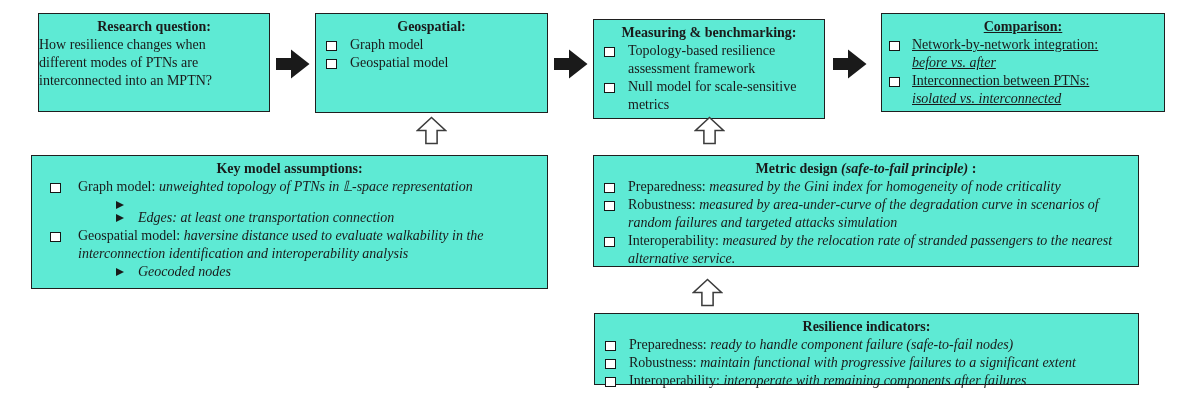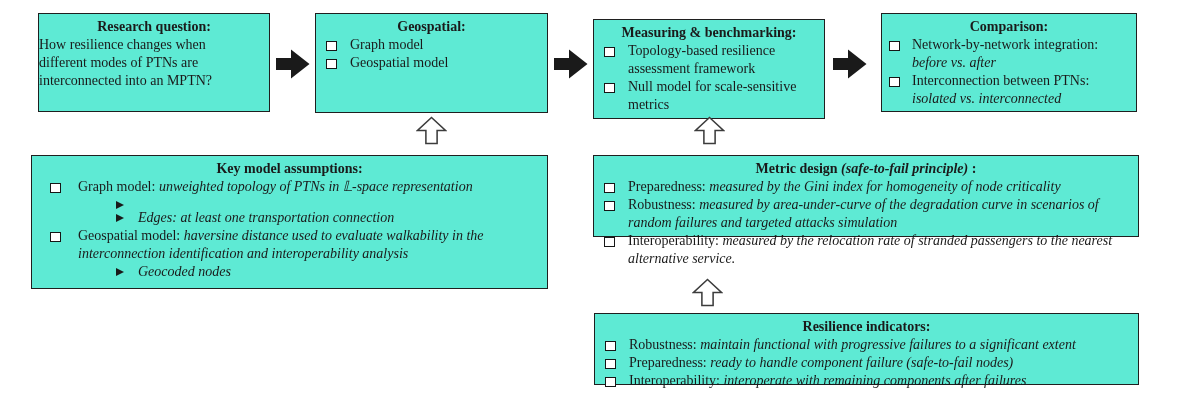--- a/index.html
+++ b/index.html
@@ -29,23 +29,23 @@
     border-top:4.5px solid transparent; border-bottom:4.5px solid transparent;
     border-left:8px solid #1a1a1a;
   }
   
   #box-assumptions .cb { margin-left:18px; margin-right:17px; }
   #box-comparison .cb { margin-left:7px; margin-right:12px; }
   
   #box-research    { left:38px;  top:13px;  width:232px; height:99px; }
   #box-modelling   { left:315px; top:13px;  width:233px; height:100px; }
   #box-measuring   { left:593px; top:13px;  width:232px; height:100px;margin-top:6px; }
-  #box-comparison  { left:881px; top:13px;  width:256px; height:99px; }
+  #box-comparison  { left:881px; top:13px;  width:284px; height:99px;text-decoration:underline; }
   #box-assumptions { left:31px;  top:155px; width:517px; height:134px; }
-  #box-metric      { left:593px; top:155px; width:546px; height:82px; }
+  #box-metric      { left:593px; top:155px; width:546px; height:112px; }
   #box-resilience  { left:594px; top:313px; width:545px; height:72px; }
   .flow-arrow { position:absolute; width:34px; height:32px; }
   #flow-arrow-1 { left:276px; top:48px; }
   #flow-arrow-2 { left:554px; top:48px; }
   #flow-arrow-3 { left:833px; top:48px; }
   .up-arrow { position:absolute; width:31px; height:29px; }
   #up-arrow-1 { left:416px; top:116px; }
   #up-arrow-2 { left:694px; top:116px; }
   #up-arrow-3 { left:692px; top:278px; }
 </style>
@@ -183,33 +183,33 @@
         <span class="it">measured by the relocation rate of stranded passengers to the nearest alternative service.</span>
       </span>
     </div>
   </div>
 
   <div class="box" id="box-resilience">
     <div class="title">Resilience indicators:</div>
     <div class="item">
       <span class="cb"></span>
       <span class="txt">
+        <span>Preparedness:</span>
+        <span class="it">ready to handle component failure (safe-to-fail nodes)</span>
+      </span>
+    </div>
+    <div class="item">
+      <span class="cb"></span>
+      <span class="txt">
         <span>Robustness:</span>
         <span class="it">maintain functional with progressive failures to a significant extent</span>
       </span>
     </div>
     <div class="item">
       <span class="cb"></span>
       <span class="txt">
-        <span>Preparedness:</span>
-        <span class="it">ready to handle component failure (safe-to-fail nodes)</span>
-      </span>
-    </div>
-    <div class="item">
-      <span class="cb"></span>
-      <span class="txt">
         <span>Interoperability:</span>
         <span class="it">interoperate with remaining components after failures</span>
       </span>
     </div>
   </div>
 
 </div>
 
 </body></html>

